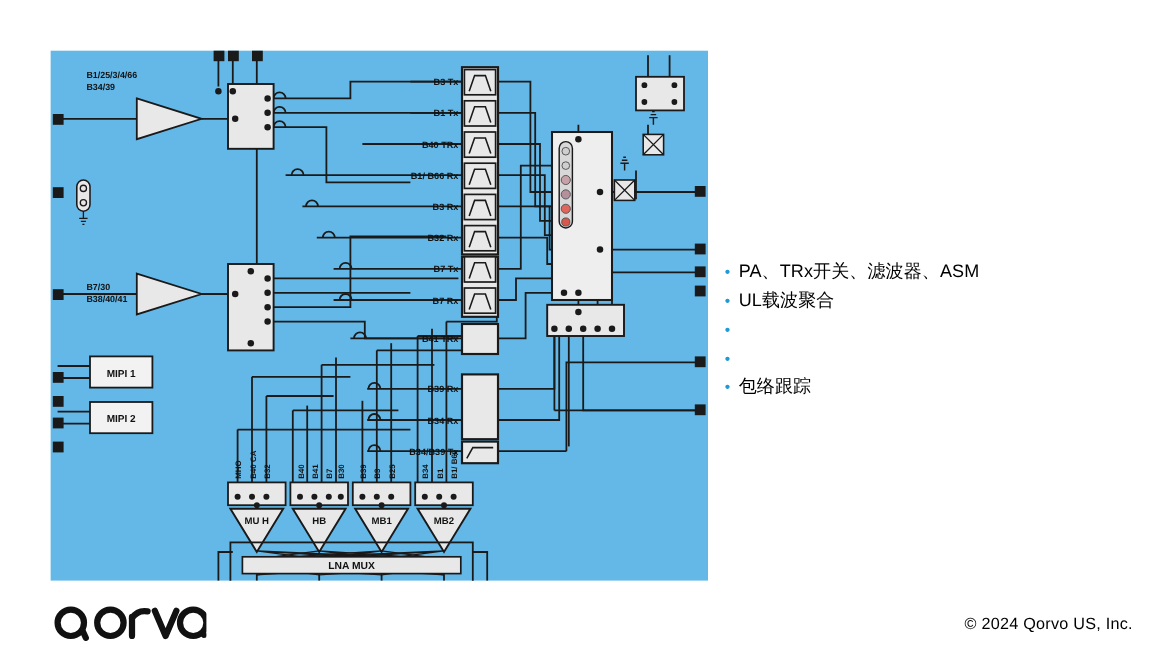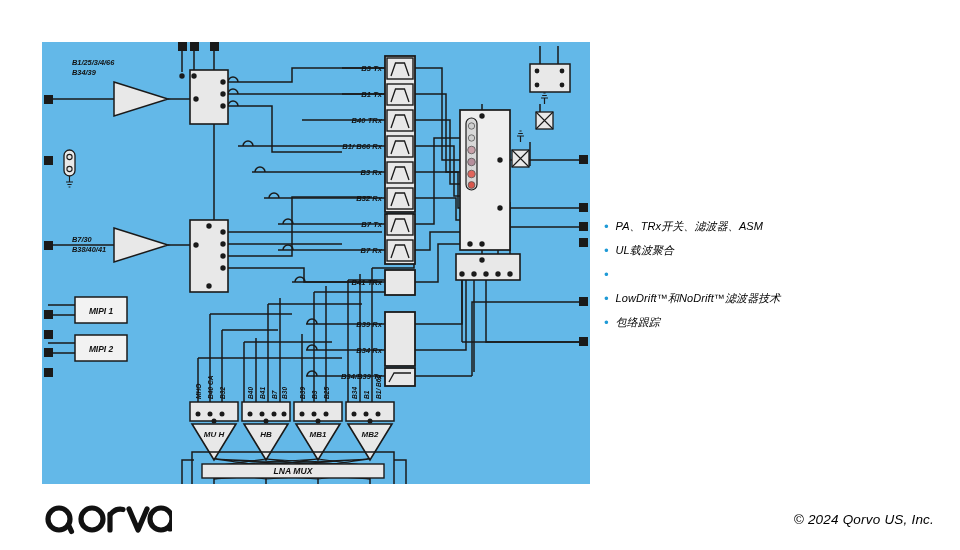--- a/index.html
+++ b/index.html
@@ -13,21 +13,20 @@
     position: relative;
     font-family: "Liberation Sans", sans-serif;
     overflow: hidden;
   }
   #slide {
     position: absolute;
     left: 0; top: 0;
     width: 960px;
     height: 550px;
     background: #ffffff;
-    font-style: italic;
   }
   #diagram-panel {
     position: absolute;
     left: 42px;
     top: 42px;
     width: 548px;
     height: 442px;
   }
   #diagram-svg {
     display: block;
@@ -44,33 +43,33 @@
     margin-bottom: 7px;
   }
   .bullet-dot {
     color: #1f9ad6;
     font-size: 13px;
     line-height: 17px;
     margin-right: 7px;
     flex: 0 0 auto;
   }
   .bullet-text {
-    font-size: 11px;
+    font-size: 15px;
     line-height: 17px;
     color: #000000;
     letter-spacing: 0.1px;
   }
   #logo {
     position: absolute;
     left: 44px;
     top: 503px;
   }
   #copyright {
     position: absolute;
-    right: 26px;
+    right: 16px;
     top: 512px;
     font-size: 13.5px;
     color: #000000;
     letter-spacing: 0.2px;
   }
 </style>
 </head>
 <body>
 
 <div id="slide">
@@ -465,21 +464,20 @@
     </div>
     <div class="bullet-row">
       <span class="bullet-dot">•</span>
       <span class="bullet-text">UL载波聚合</span>
     </div>
     <div class="bullet-row">
       <span class="bullet-dot">•</span>
     </div>
     <div class="bullet-row">
       <span class="bullet-dot">•</span>
-      <span class="bullet-text">LowDrift™和NoDrift™滤波器技术</span>
     </div>
     <div class="bullet-row">
       <span class="bullet-dot">•</span>
       <span class="bullet-text">包络跟踪</span>
     </div>
   </div>
 
   <div id="logo">
     <svg width="128" height="34" viewBox="0 0 128 34">
       <g fill="none" stroke="#111111" stroke-width="5.2" stroke-linecap="round">

